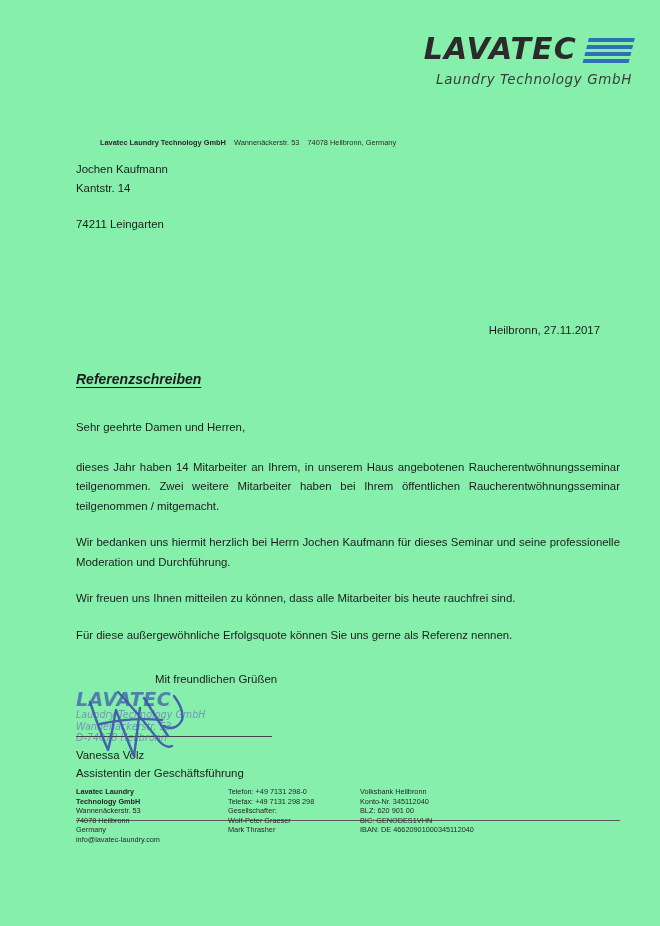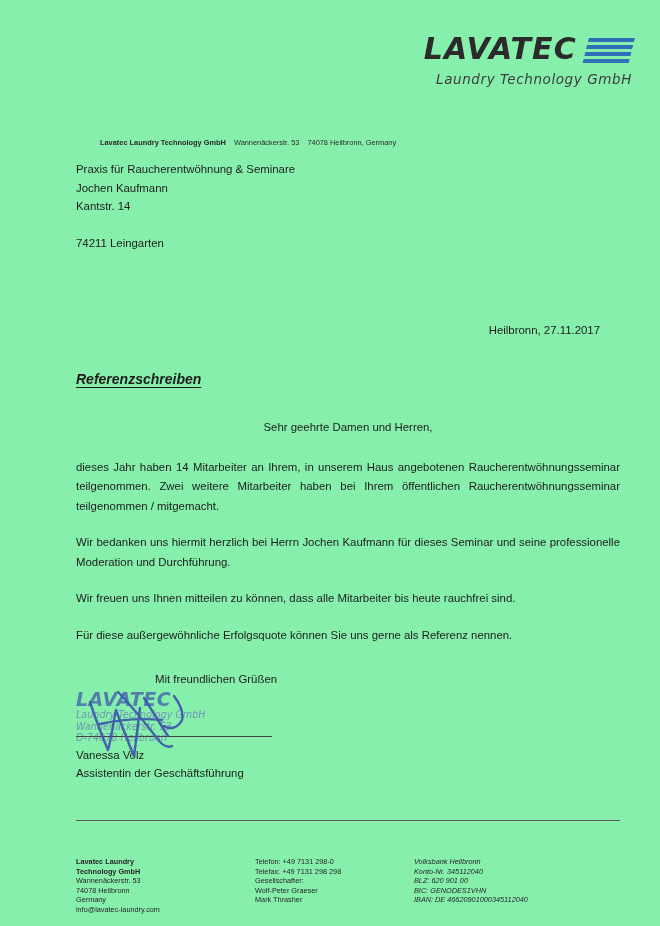--- a/index.html
+++ b/index.html
@@ -116,21 +116,21 @@
     left: 76px;
     width: 544px;
     font-size: 11.4px;
     line-height: 19.5px;
     color: #1b1b1b;
   }
   .body-area p {
     margin: 0 0 17px 0;
     text-align: justify;
   }
-  .body-area p.salutation { margin-bottom: 20px; text-align: center; }
+  .body-area p.salutation { margin-bottom: 20px; text-align: left; }
   .body-area p.last { margin-bottom: 0; }
 
   
   .signature {
     position: absolute;
     top: 670px;
     left: 76px;
     width: 280px;
     font-size: 11.4px;
     line-height: 18px;
@@ -186,33 +186,32 @@
   
   .footer-rule {
     position: absolute;
     top: 820px;
     left: 76px;
     width: 544px;
     border-top: 1px solid #5a5a5a;
   }
   .footer {
     position: absolute;
-    top: 857px;
+    top: 787px;
     left: 76px;
     width: 560px;
     display: flex;
     font-size: 7.3px;
     line-height: 9.6px;
     color: #262626;
-    gap: 27px;
   }
   .footer .col { padding-right: 12px; }
   .footer .col.c1 { width: 140px; }
   .footer .col.c2 { width: 120px; }
-  .footer .col.c3 { width: 140px; font-style: italic; }
+  .footer .col.c3 { width: 140px; }
   .footer .col.c4 { width: 150px; }
   .footer .col div { white-space: nowrap; }
   .footer b { font-weight: bold; }
 </style>
 </head>
 <body>
 
 <div class="page">
 
   <div class="letterhead">
@@ -226,21 +225,20 @@
       </div>
     </div>
     <div class="logo-sub">Laundry Technology GmbH</div>
   </div>
 
   <div class="sender-line">
     <b>Lavatec Laundry Technology GmbH</b><span class="sp"></span><span>Wannenäckerstr. 53</span><span class="sp"></span><span>74078 Heilbronn, Germany</span>
   </div>
 
   <div class="recipient">
-    <div>Praxis für Raucherentwöhnung &amp; Seminare</div>
     <div>Jochen Kaufmann</div>
     <div>Kantstr. 14</div>
     <div class="gap"></div>
     <div>74211 Leingarten</div>
   </div>
 
   <div class="date-line">Heilbronn, 27.11.2017</div>
 
   <div class="subject">Referenzschreiben</div>
 

